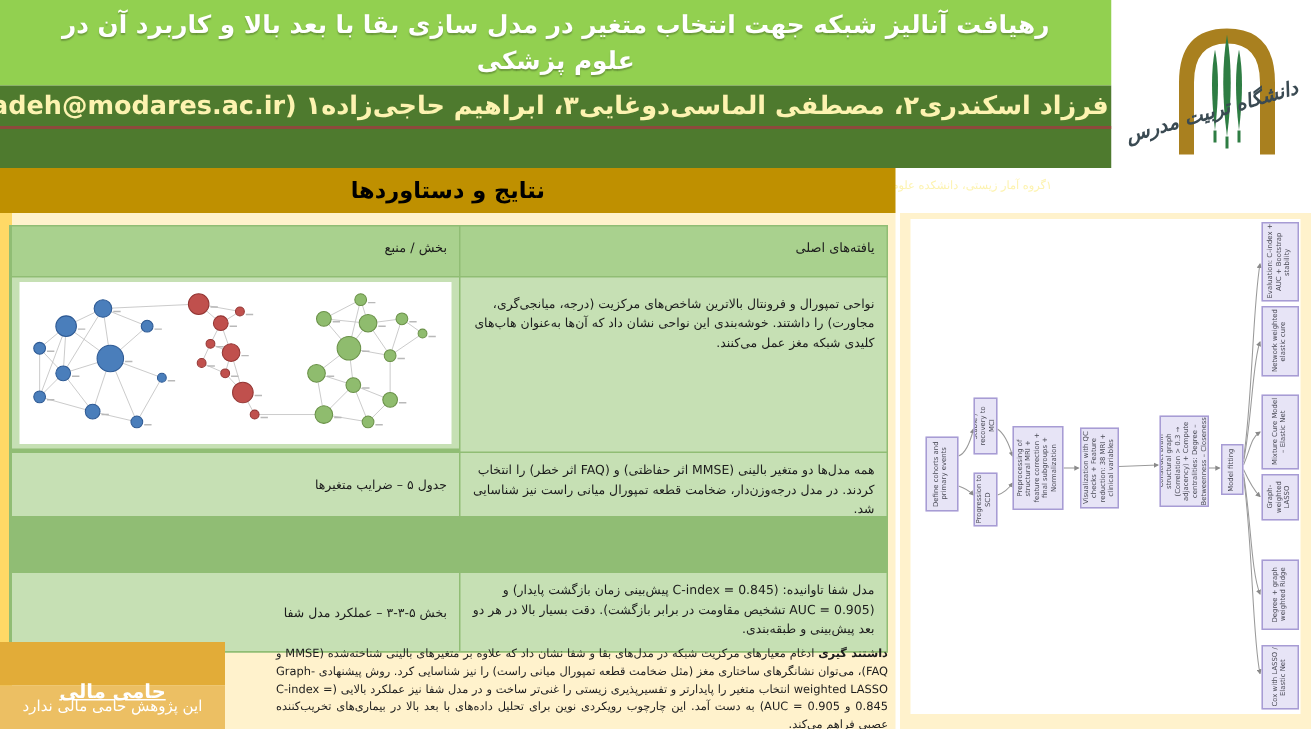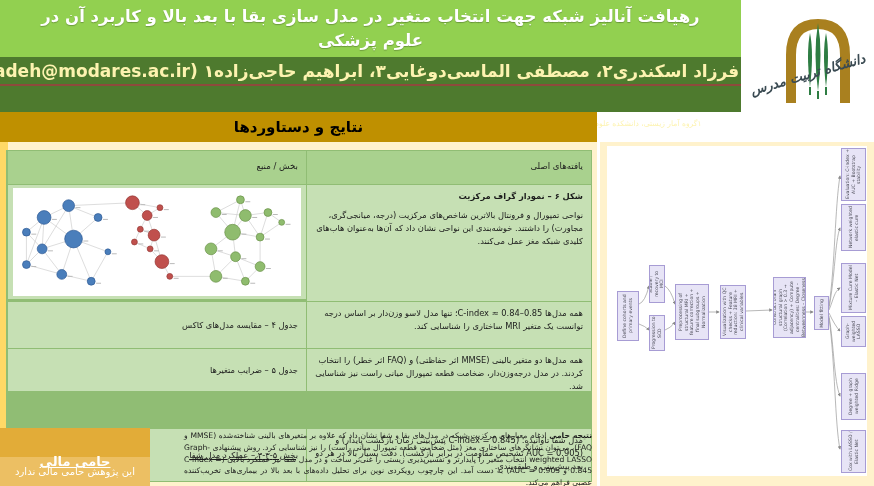--- a/index.html
+++ b/index.html
@@ -92,21 +92,20 @@
     <span>روش تحقیق</span>
   </div>
 
   <div class="results-panel">
     <div class="tbl">
 
       <div class="cell hdr">یافته‌های اصلی</div>
       <div class="cell hdr">بخش / منبع</div>
 
       <div class="cell r1">
-        <div class="bold">شکل ۶ – نمودار گراف مرکزیت</div>
         <div style="height:6px"></div>
         <div>نواحی تمپورال و فرونتال بالاترین شاخص‌های مرکزیت (درجه، میانجی‌گری، مجاورت) را داشتند. خوشه‌بندی این نواحی نشان داد که آن‌ها به‌عنوان هاب‌های کلیدی شبکه مغز عمل می‌کنند.</div>
       </div>
       <div class="cell r1 fig-cell">
         <div class="fig-wrap">
           <svg id="net-svg" width="288" height="108" viewBox="0 0 290 110">
               <line x1="55" y1="18" x2="30" y2="30" stroke="#c4c4c4" stroke-width="0.6"></line>
               <line x1="55" y1="18" x2="60" y2="52" stroke="#c4c4c4" stroke-width="0.6"></line>
               <line x1="55" y1="18" x2="85" y2="30" stroke="#c4c4c4" stroke-width="0.6"></line>
               <line x1="30" y1="30" x2="12" y2="45" stroke="#c4c4c4" stroke-width="0.6"></line>
@@ -221,31 +220,29 @@
               <circle cx="250" cy="80" r="5" fill="#8fbc6e" stroke="#6a9148" stroke-width="0.7"></circle>
               <line x1="256" y1="82" x2="261" y2="82" stroke="#b9b9b9" stroke-width="1"></line>
               <circle cx="205" cy="90" r="6" fill="#8fbc6e" stroke="#6a9148" stroke-width="0.7"></circle>
               <line x1="212" y1="92" x2="217" y2="92" stroke="#b9b9b9" stroke-width="1"></line>
               <circle cx="235" cy="95" r="4" fill="#8fbc6e" stroke="#6a9148" stroke-width="0.7"></circle>
               <line x1="240" y1="97" x2="245" y2="97" stroke="#b9b9b9" stroke-width="1"></line>
             </svg>
         </div>
       </div>
 
-      <div class="cell r2">همه مدل‌ها C-index ≈ 0.84–0.85؛ تنها مدل لاسو وزن‌دار بر اساس درجه توانست یک متغیر MRI ساختاری را شناسایی کند.</div>
-      <div class="cell r2 bold" style="display:flex;align-items:center;justify-content:flex-start;">جدول ۴ – مقایسه مدل‌های کاکس</div>
 
       <div class="cell r3">همه مدل‌ها دو متغیر بالینی (MMSE اثر حفاظتی) و (FAQ اثر خطر) را انتخاب کردند. در مدل درجه‌وزن‌دار، ضخامت قطعه تمپورال میانی راست نیز شناسایی شد.</div>
       <div class="cell r3 bold" style="display:flex;align-items:center;justify-content:flex-start;">جدول ۵ – ضرایب متغیرها</div>
 
       <div class="cell r4">مدل شفا تاوانیده: (C-index = 0.845 پیش‌بینی زمان بازگشت پایدار) و (AUC = 0.905 تشخیص مقاومت در برابر بازگشت). دقت بسیار بالا در هر دو بعد پیش‌بینی و طبقه‌بندی.</div>
-      <div class="cell r4 bold" style="display:flex;align-items:center;justify-content:flex-start;text-decoration:underline;">بخش ۵-۳-۳ – عملکرد مدل شفا</div>
+      <div class="cell r4 bold" style="display:flex;align-items:center;justify-content:flex-start;">بخش ۵-۳-۳ – عملکرد مدل شفا</div>
     </div>
     <div class="conclusion">
-      <span class="bold" style="font-weight:bold">نتیجه حامی</span>
+      <span class="bold" style="font-weight:bold">داشتند گیری</span>
       <span> </span>
       <span>ادغام معیارهای مرکزیت شبکه در مدل‌های بقا و شفا نشان داد که علاوه بر متغیرهای بالینی شناخته‌شده (MMSE و FAQ)، می‌توان نشانگرهای ساختاری مغز (مثل ضخامت قطعه تمپورال میانی راست) را نیز شناسایی کرد. روش پیشنهادی Graph-weighted LASSO انتخاب متغیر را پایدارتر و تفسیرپذیری زیستی را غنی‌تر ساخت و در مدل شفا نیز عملکرد بالایی (C-index = 0.845 و AUC = 0.905) به دست آمد. این چارچوب رویکردی نوین برای تحلیل داده‌های با بعد بالا در بیماری‌های تخریب‌کننده عصبی فراهم می‌کند.</span>
     </div>
   </div>
 
   <div class="funding">
     <div class="funding-title">
       <span>حامی مالی</span>
     </div>
     <div class="funding-body">

